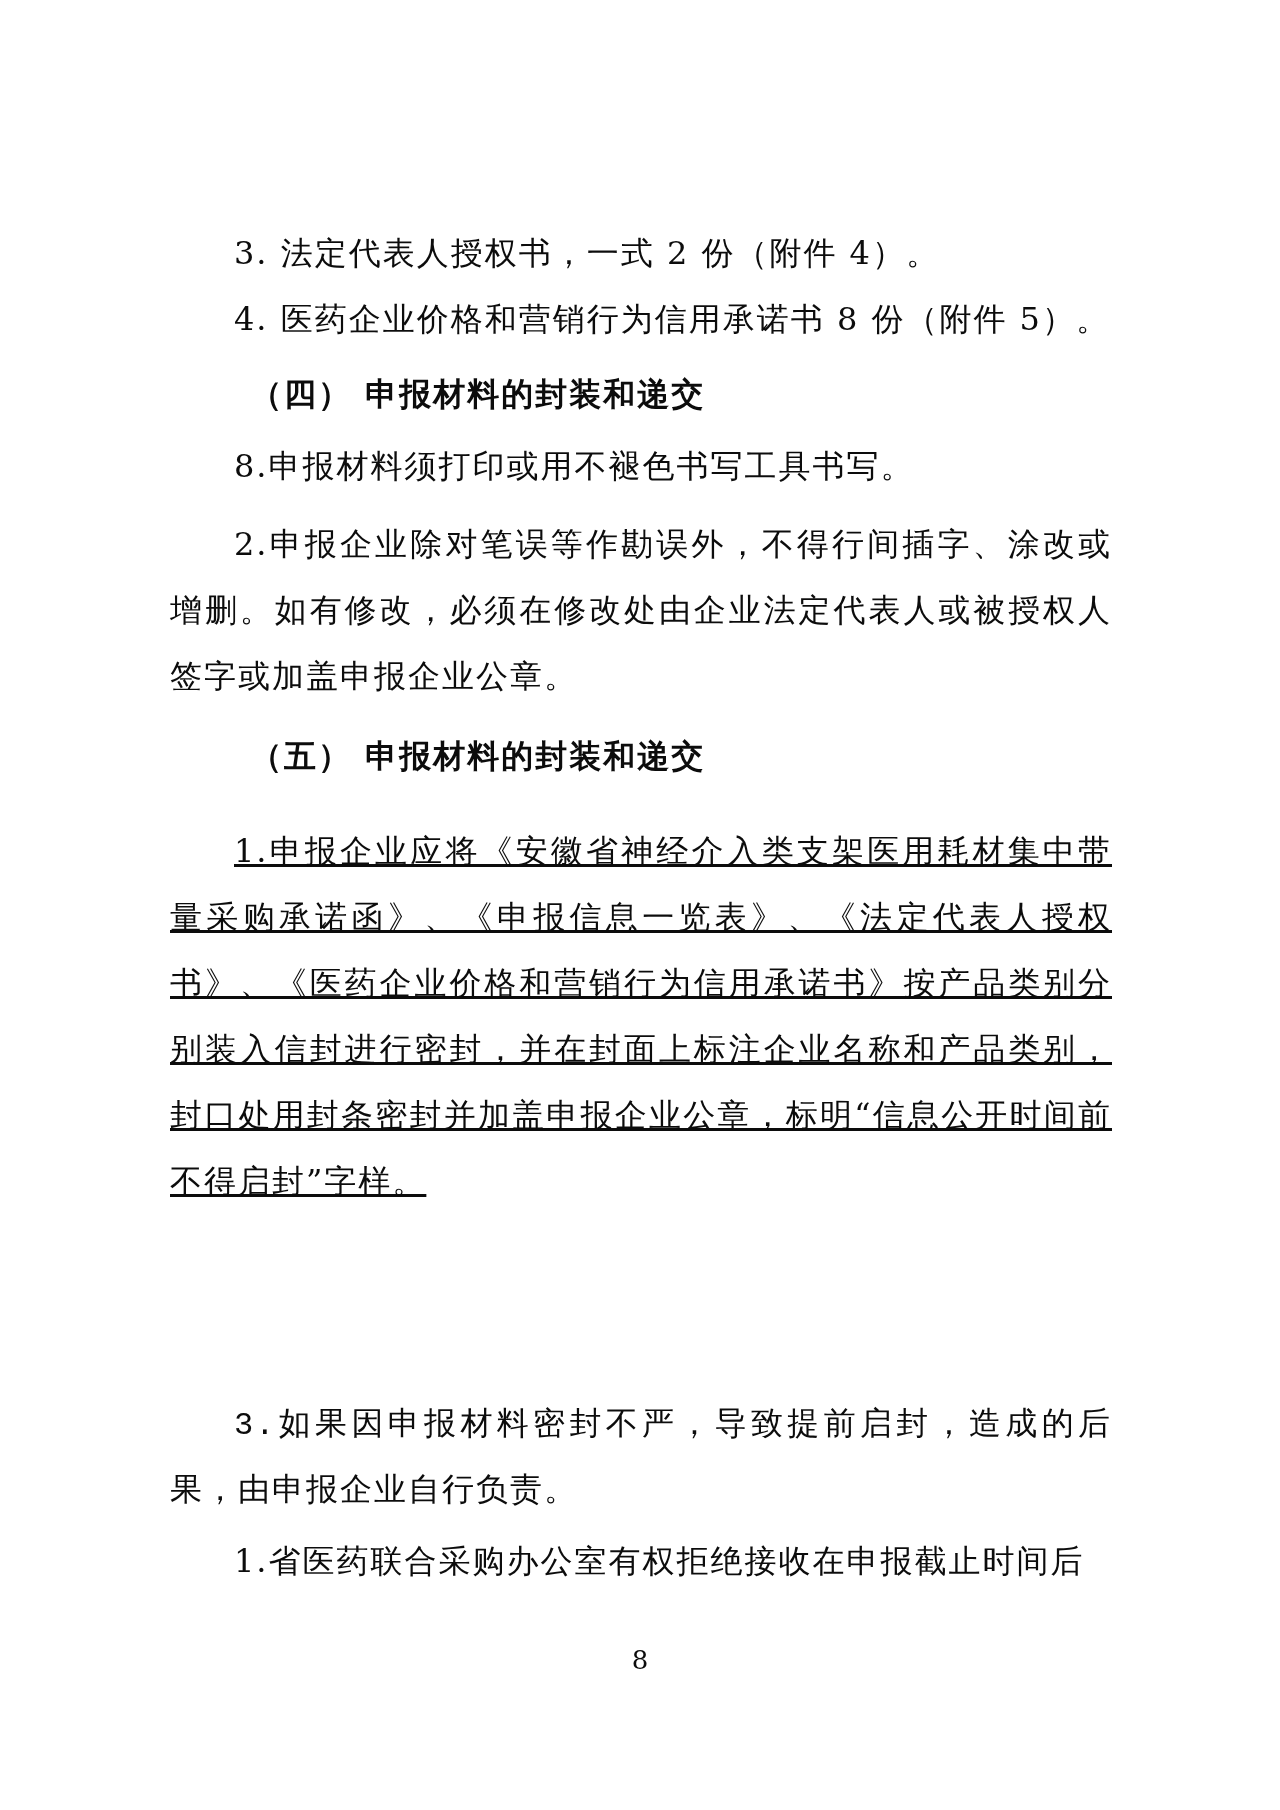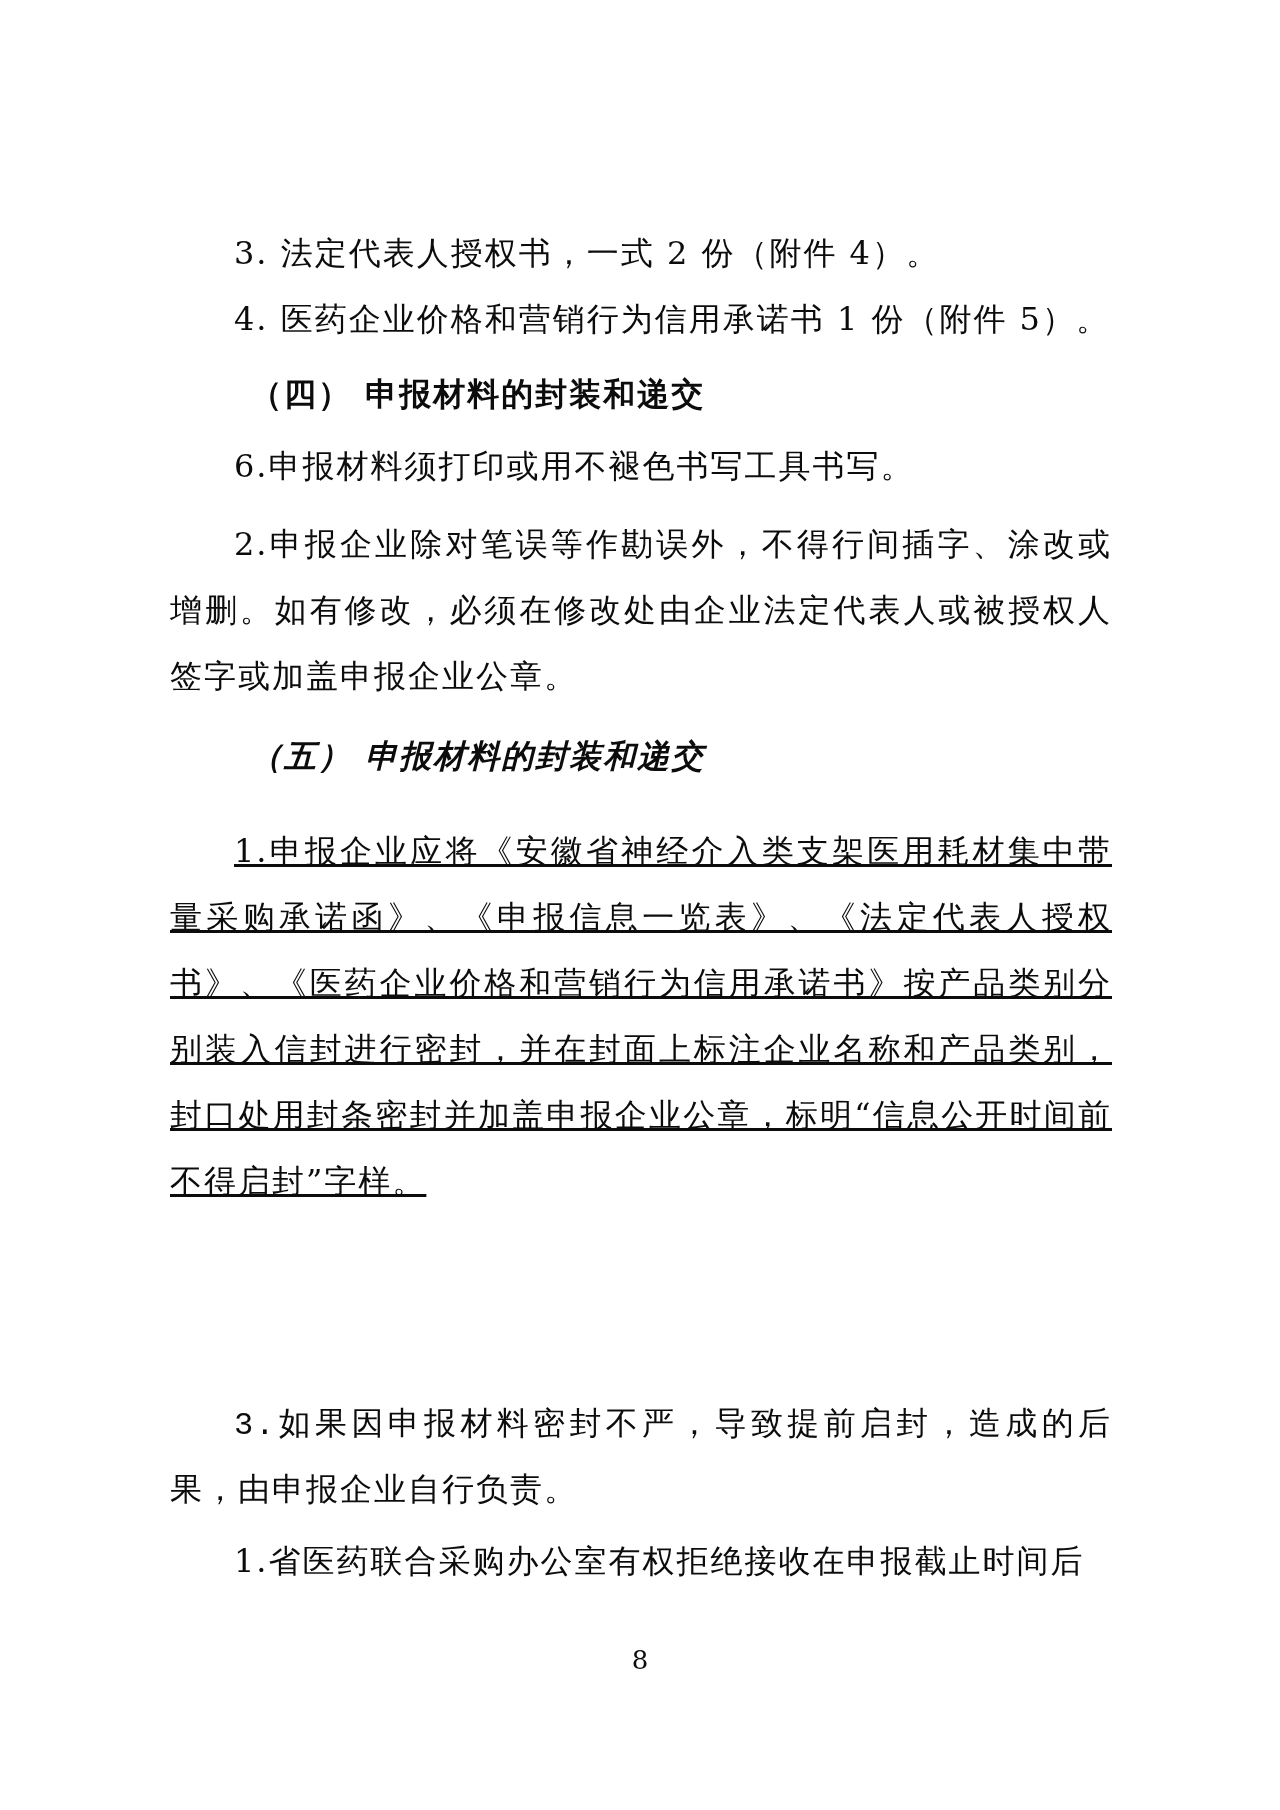--- a/index.html
+++ b/index.html
@@ -46,29 +46,29 @@
     letter-spacing: 0;
   }
 </style>
 </head>
 <body>
 
 <div class="page">
 
   <div class="para" style="top: 220px;">3. 法定代表人授权书，一式 2 份（附件 4）。</div>
 
-  <div class="para" style="top: 286px;">4. 医药企业价格和营销行为信用承诺书 1 份（附件 5）。</div>
+  <div class="para" style="top: 286px;">4. 医药企业价格和营销行为信用承诺书 8 份（附件 5）。</div>
 
   <div class="para heading" style="top: 361px;">（四） 申报材料的封装和递交</div>
 
-  <div class="para" style="top: 433px;">6.申报材料须打印或用不褪色书写工具书写。</div>
+  <div class="para" style="top: 433px;">8.申报材料须打印或用不褪色书写工具书写。</div>
 
   <div class="para" style="top: 511px;">2.申报企业除对笔误等作勘误外，不得行间插字、涂改或增删。如有修改，必须在修改处由企业法定代表人或被授权人签字或加盖申报企业公章。</div>
 
-  <div class="para heading" style="top: 723px; font-style: italic;">（五） 申报材料的封装和递交</div>
+  <div class="para heading" style="top: 723px;">（五） 申报材料的封装和递交</div>
 
   <div class="para" style="top: 818px; text-decoration: underline;">1.申报企业应将《安徽省神经介入类支架医用耗材集中带量采购承诺函》、《申报信息一览表》、《法定代表人授权书》、《医药企业价格和营销行为信用承诺书》按产品类别分别装入信封进行密封，并在封面上标注企业名称和产品类别，封口处用封条密封并加盖申报企业公章，标明“信息公开时间前不得启封”字样。</div>
 
 
   <div class="para" style="top: 1393px; font-family: Liberation Mono, monospace;">3.如果因申报材料密封不严，导致提前启封，造成的后果，由申报企业自行负责。</div>
 
   <div class="para" style="top: 1528px;">1.省医药联合采购办公室有权拒绝接收在申报截止时间后</div>
 
   <div class="page-number">8</div>
 

